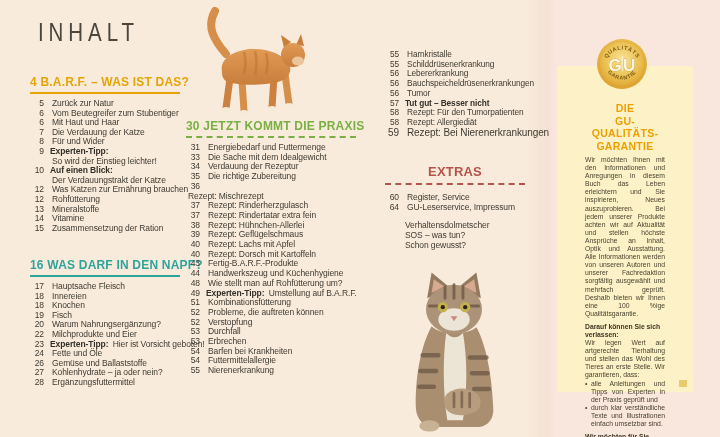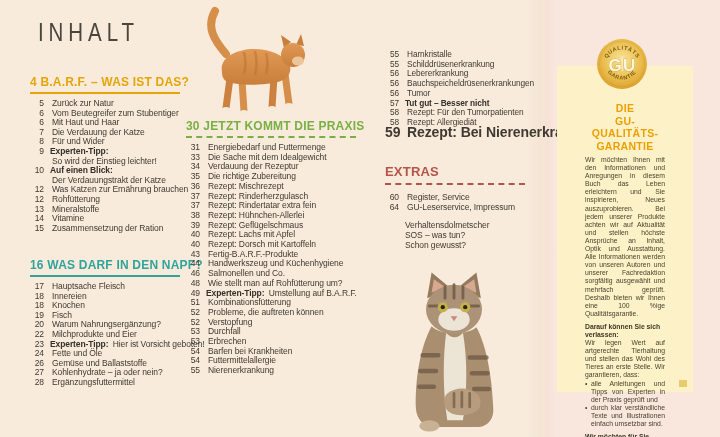--- a/index.html
+++ b/index.html
@@ -20,21 +20,21 @@
   .teal{color:#2ea49c;} .teal-bg{background:#2ea49c;}
   .green{color:#79b043;}
   .red{color:#b5544b;}
 
   .toc{margin-top:5px;}
   .row{display:flex;font-size:8.5px;line-height:9.6px;color:#3e3a32;letter-spacing:-.1px;white-space:nowrap;}
   .row .num{width:14px;text-align:right;margin-right:6px;flex:none;}
   .row b{font-weight:700;color:#33302a;}
   .row .txt b{margin-right:2px;}
 
-  .extras-head{transform:none;}
+  .extras-head{text-align:center;transform:none;}
   .umschlag .row{padding-left:20px;line-height:10px;}
 
   .gbox{position:absolute;left:557px;top:66px;width:136px;height:326px;background:#fdf2c7;
     padding:0 28px;box-sizing:border-box;}
   .seal{position:absolute;left:596px;top:38px;width:52px;height:52px;}
   .ghead{margin-top:36px;text-align:center;color:#ee9f00;font-weight:700;font-size:10.5px;
     line-height:12.5px;letter-spacing:.3px;}
   .gp{font-size:6.8px;line-height:8.1px;text-align:justify;color:#49432f;margin:4px 0 0;}
   .gsub{font-size:6.8px;line-height:8.1px;font-weight:700;color:#3c3724;margin:5px 0 0;}
   .bullet{display:flex;font-size:6.8px;line-height:8.1px;color:#49432f;text-align:justify;}
@@ -241,21 +241,21 @@
         <div class="row" style="line-height:9.7px;">
           <span class="num">34</span>
           <span class="txt"><b></b><span>Verdauung der Rezeptur</span></span>
         </div>
 
         <div class="row" style="line-height:9.7px;">
           <span class="num">35</span>
           <span class="txt"><b></b><span>Die richtige Zubereitung</span></span>
         </div>
 
-        <div class="row" style="line-height:9.7px;">
+        <div class="row" style="line-height:9.7px;flex-direction:column;">
           <span class="num">36</span>
           <span class="txt"><b></b><span>Rezept: Mischrezept</span></span>
         </div>
 
         <div class="row" style="line-height:9.7px;">
           <span class="num">37</span>
           <span class="txt"><b></b><span>Rezept: Rinderherzgulasch</span></span>
         </div>
 
         <div class="row" style="line-height:9.7px;">
@@ -287,24 +287,20 @@
         <div class="row" style="line-height:9.7px;">
           <span class="num">43</span>
           <span class="txt"><b></b><span>Fertig-B.A.R.F.-Produkte</span></span>
         </div>
 
         <div class="row" style="line-height:9.7px;">
           <span class="num">44</span>
           <span class="txt"><b></b><span>Handwerkszeug und Küchenhygiene</span></span>
         </div>
 
-        <div class="row" style="line-height:9.7px;">
-          <span class="num">46</span>
-          <span class="txt"><b></b><span>Salmonellen und Co.</span></span>
-        </div>
 
         <div class="row" style="line-height:9.7px;">
           <span class="num">48</span>
           <span class="txt"><b></b><span>Wie stellt man auf Rohfütterung um?</span></span>
         </div>
 
         <div class="row" style="line-height:9.7px;">
           <span class="num">49</span>
           <span class="txt"><b>Experten-Tipp:</b><span> Umstellung auf B.A.R.F.</span></span>
         </div>
@@ -387,21 +383,21 @@
         <div class="row" style="font-size:8.3px;line-height:9.7px;">
           <span class="num">58</span>
           <span class="txt"><b></b><span>Rezept: Für den Tumorpatienten</span></span>
         </div>
 
         <div class="row" style="font-size:8.3px;line-height:9.7px;">
           <span class="num">58</span>
           <span class="txt"><b></b><span>Rezept: Allergiediät</span></span>
         </div>
 
-        <div class="row" style="font-size:14px;line-height:9.7px;font-weight:bold;">
+        <div class="row" style="font-size:10px;line-height:9.7px;">
           <span class="num">59</span>
           <span class="txt"><b></b><span>Rezept: Bei Nierenerkrankungen</span></span>
         </div>
       </div>
   </div>
 
   <div class="sec" style="left:385px;top:164px;width:140px;">
     <div class="sec-head red extras-head" style="font-size:13px;">
       <span>EXTRAS</span>
     </div>

